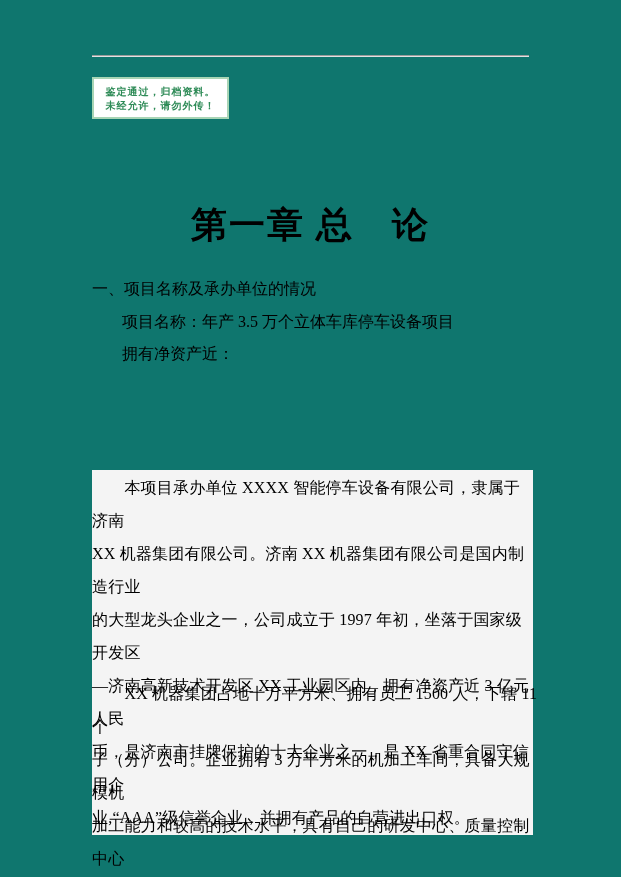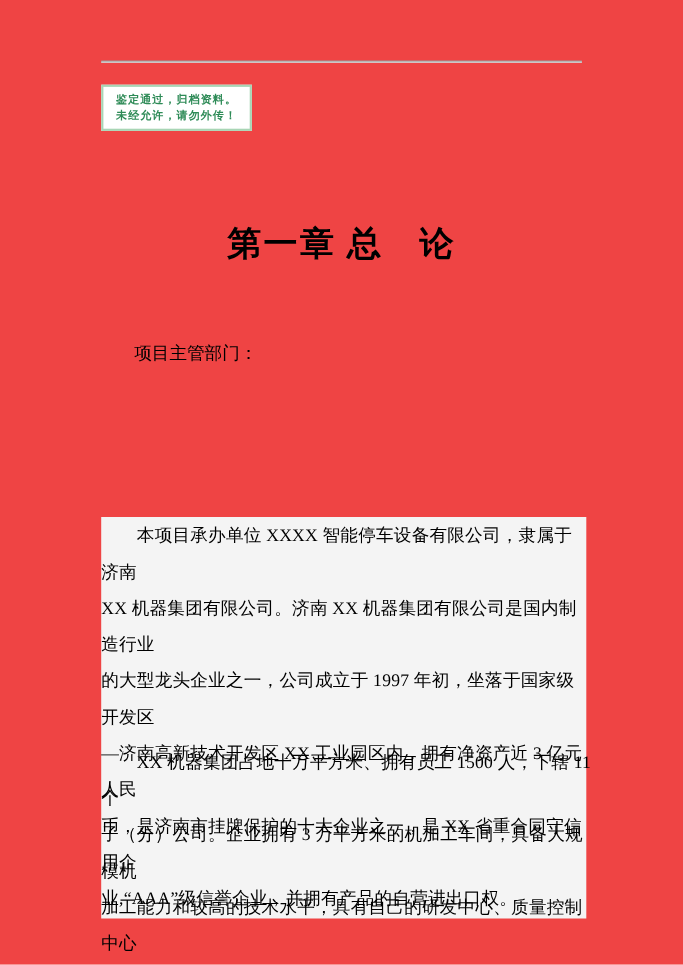--- a/index.html
+++ b/index.html
@@ -1,19 +1,19 @@
 <!DOCTYPE html>
 <html><head>
 <meta charset="utf-8">
 <style>
   html,body{margin:0;padding:0;background:#ffffff;}
   .page{
     position:relative;
     width:621px;height:877px;
-    background:#ef4444;
+    background:#0f766e;
     font-family:"Liberation Serif","DejaVu Serif",serif;
     color:#000;
     overflow:hidden;
   }
   .top-rule{
     position:absolute;left:92px;top:55px;width:437px;height:1px;
     background:#9a9a9a;border-bottom:1px solid #e2e2e2;
   }
   .notice-box{
     position:absolute;left:92px;top:77px;width:137px;height:42px;
@@ -21,21 +21,21 @@
     display:flex;flex-direction:column;justify-content:center;align-items:center;
     gap:3px;background:#ffffff;
   }
   .notice-line{
     font-family:"DejaVu Sans","Liberation Sans",sans-serif;
     font-size:10px;font-weight:bold;color:#2e8b57;
     letter-spacing:1px;line-height:11px;white-space:nowrap;
   }
   .doc-title{
     position:absolute;left:0;top:201px;width:100%;
-    text-align:center;font-size:31px;font-weight:bold;
+    text-align:center;font-size:36px;font-weight:bold;
     letter-spacing:2px;white-space:nowrap;
   }
   .section-heading{
     position:absolute;left:92px;top:279px;
     font-size:16px;line-height:20px;white-space:nowrap;
   }
   .info-lines{
     position:absolute;left:122px;top:306px;
     font-size:16px;
   }
@@ -63,23 +63,25 @@
 
   <div class="top-rule"></div>
 
   <div class="notice-box" style="border-color: rgb(168, 213, 181);">
     <span class="notice-line" style="color: rgb(46, 139, 87);">鉴定通过，归档资料。</span>
     <span class="notice-line" style="color: rgb(46, 139, 87);">未经允许，请勿外传！</span>
   </div>
 
   <div class="doc-title">第一章 总　论</div>
 
+  <div class="section-heading">一、项目名称及承办单位的情况</div>
 
   <div class="info-lines">
-    <span class="info-line">项目主管部门：</span>
+    <span class="info-line">项目名称：年产 3.5 万个立体车库停车设备项目</span>
+    <span class="info-line">拥有净资产近：</span>
   </div>
 
   <div class="para para-shaded" style="background: rgb(244, 244, 244);">　　本项目承办单位 XXXX 智能停车设备有限公司，隶属于济南
 XX 机器集团有限公司。济南 XX 机器集团有限公司是国内制造行业
 的大型龙头企业之一，公司成立于 1997 年初，坐落于国家级开发区
 —济南高新技术开发区 XX 工业园区内，拥有净资产近 3 亿元人民
 币，是济南市挂牌保护的十大企业之一，是 XX 省重合同守信用企
 业,“AAA”级信誉企业，并拥有产品的自营进出口权。</div>
 
   <div class="para para-plain">　　XX 机器集团占地十万平方米、拥有员工 1500 人，下辖 11 个

